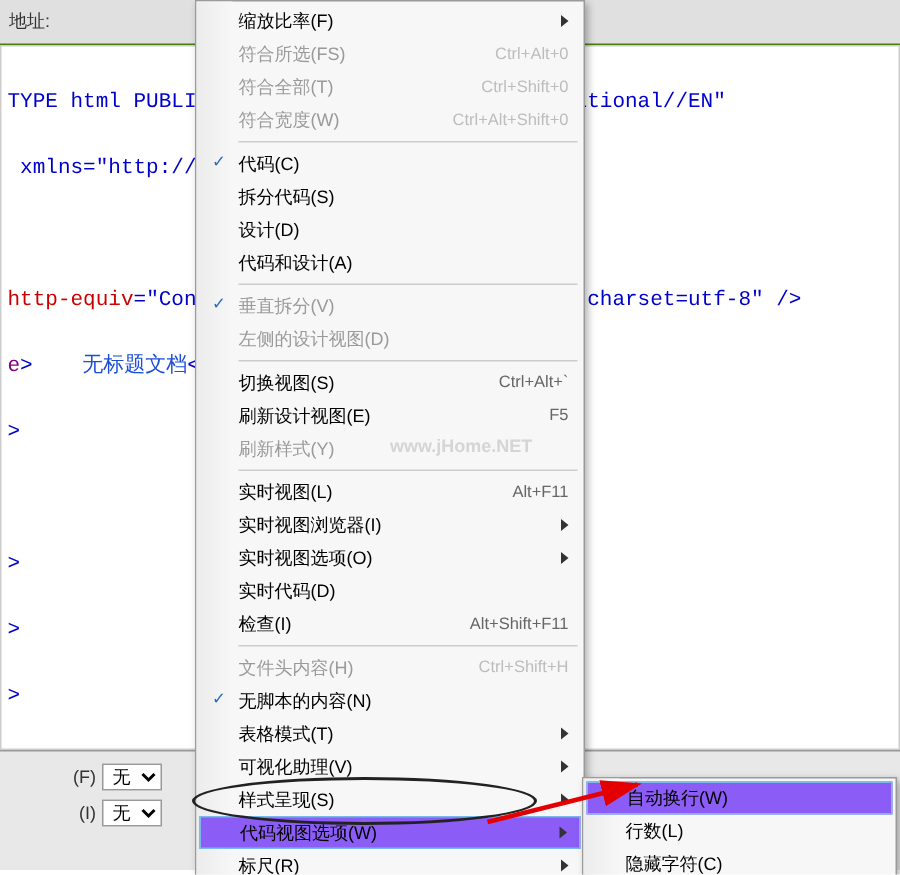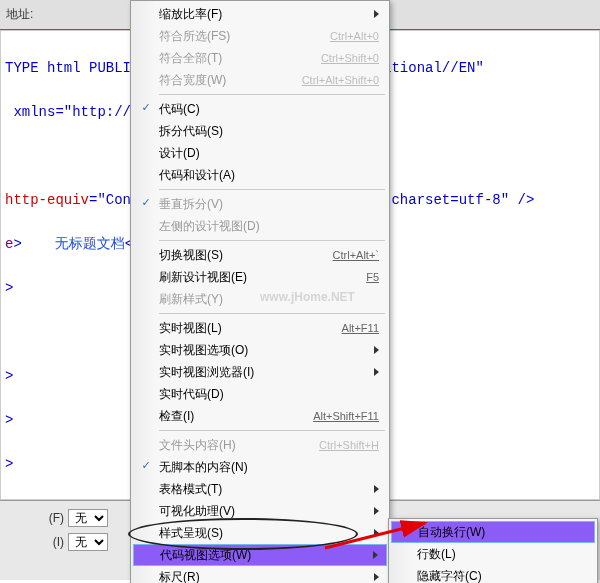--- a/index.html
+++ b/index.html
@@ -101,21 +101,21 @@
   position: absolute;
   left: 6px;
   top: 3px;
   width: 14px;
   height: 14px;
   color: #2c6bbb;
   font-size: 11px;
   text-align: center;
 }
 .menu-item .label { flex: 1; }
-.menu-item .shortcut { color: #666; font-size: 11px; text-decoration: underline; }
+.menu-item .shortcut { color: #666; font-size: 11px; }
 .menu-item.disabled .shortcut { color: #bdbdbd; }
 .menu-item .arrow {
   margin-left: 6px;
   width: 0; height: 0;
   border-left: 5px solid #333;
   border-top: 4px solid transparent;
   border-bottom: 4px solid transparent;
 }
 .menu-sep {
   height: 1px;
@@ -253,25 +253,25 @@
       </div>
     <div class="menu-item disabled">
         <span class="label">刷新样式(Y)</span>
       </div>
     <div class="menu-sep"></div>
     <div class="menu-item">
         <span class="label">实时视图(L)</span>
         <span class="shortcut">Alt+F11</span>
       </div>
     <div class="menu-item">
+        <span class="label">实时视图浏览器(I)</span>
+        <span class="arrow"></span>
+      </div>
+    <div class="menu-item">
         <span class="label">实时视图选项(O)</span>
-        <span class="arrow"></span>
-      </div>
-    <div class="menu-item">
-        <span class="label">实时视图浏览器(I)</span>
         <span class="arrow"></span>
       </div>
     <div class="menu-item">
         <span class="label">实时代码(D)</span>
       </div>
     <div class="menu-item">
         <span class="label">检查(I)</span>
         <span class="shortcut">Alt+Shift+F11</span>
       </div>
     <div class="menu-sep"></div>

